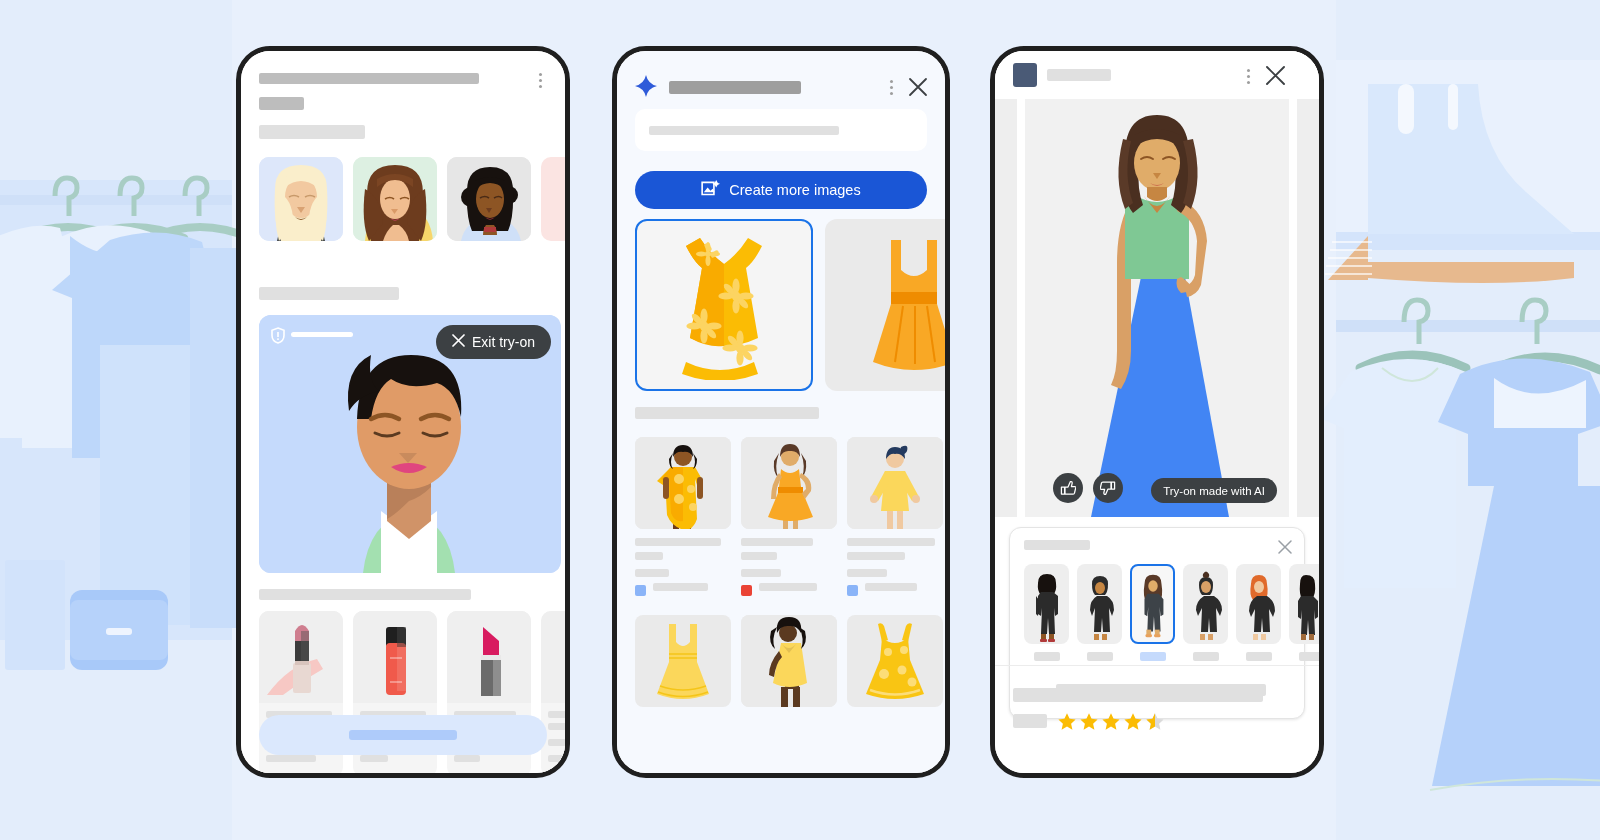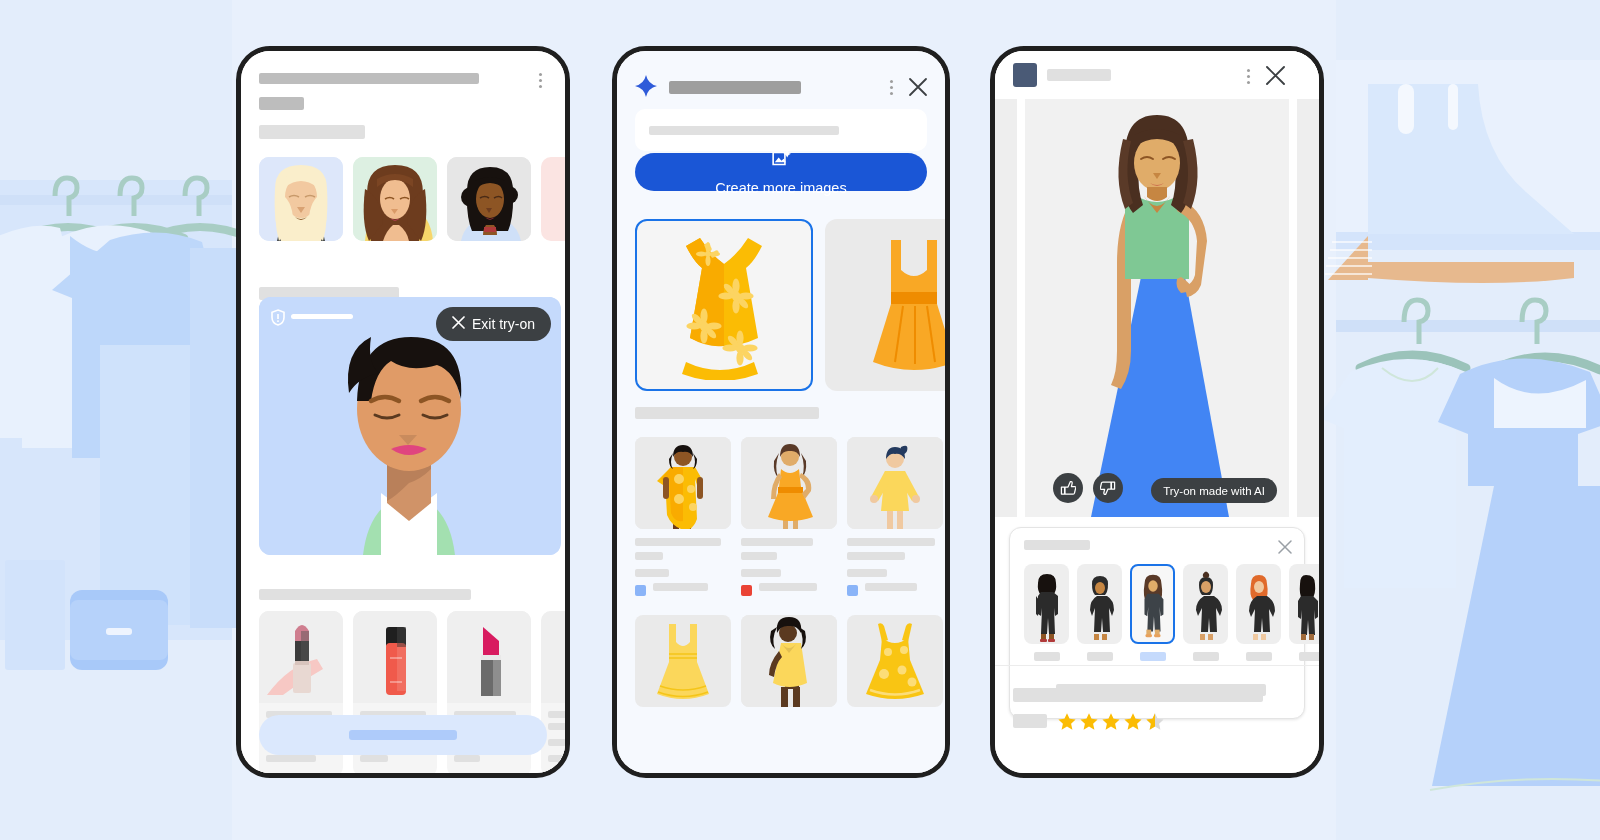--- a/index.html
+++ b/index.html
@@ -43,21 +43,21 @@
   .kebab i {
     display: block; width: 3px; height: 3px; border-radius: 50%;
     background: #9e9e9e; margin-bottom: 3px;
   }
   .avatar-row { position: absolute; display: flex; gap: 10px; }
   .avatar-card {
     width: 84px; height: 84px; border-radius: 10px; overflow: hidden;
     flex: 0 0 auto; position: relative;
   }
   .tryon-stage {
-    position: absolute; left: 18px; top: 246px; width: 302px; height: 258px;
+    position: absolute; left: 18px; top: 264px; width: 302px; height: 258px;
     border-radius: 12px; background: #c5dafc; overflow: hidden;
   }
   .shield { position: absolute; left: 12px; top: 12px; }
   .exit-chip {
     position: absolute; right: 10px; top: 10px; height: 34px;
     background: #3c4043; color: #fff; border-radius: 20px;
     display: flex; align-items: center; gap: 7px; padding: 0 16px;
     font-size: 14px; font-weight: 500; white-space: nowrap;
   }
   .prod-row { position: absolute; display: flex; gap: 10px; }
@@ -76,24 +76,24 @@
 
   
   .p2-screen { background: #f6f9fe; position: absolute; inset: 0; }
   .spark { position: absolute; left: 18px; top: 24px; }
   .searchbar {
     position: absolute; left: 18px; top: 58px; right: 18px; height: 42px;
     background: #fff; border-radius: 10px; display: flex; align-items: center;
     padding: 0 14px;
   }
   .create-btn {
-    position: absolute; left: 18px; right: 18px; top: 102px; height: 38px;
+    position: absolute; left: 18px; right: 18px; top: 120px; height: 38px;
     background: #1a56d6; border-radius: 19px; color: #fff;
     display: flex; align-items: center; justify-content: center; gap: 9px;
-    font-size: 14.5px; font-weight: 500; flex-direction: column;
+    font-size: 14.5px; font-weight: 500;
   }
   .dress-hero-row { position: absolute; left: 18px; top: 168px; display: flex; gap: 12px; }
   .dress-hero {
     width: 178px; height: 172px; border-radius: 12px; background: #eaeaea;
     display: flex; align-items: center; justify-content: center; flex: 0 0 auto;
   }
   .dress-hero.sel { background: #f5f5f5; border: 2px solid #1a73e8; }
   .grid-sec { position: absolute; left: 18px; right: 0; }
   .model-grid { display: flex; gap: 10px; }
   .model-card { width: 96px; flex: 0 0 auto; }

